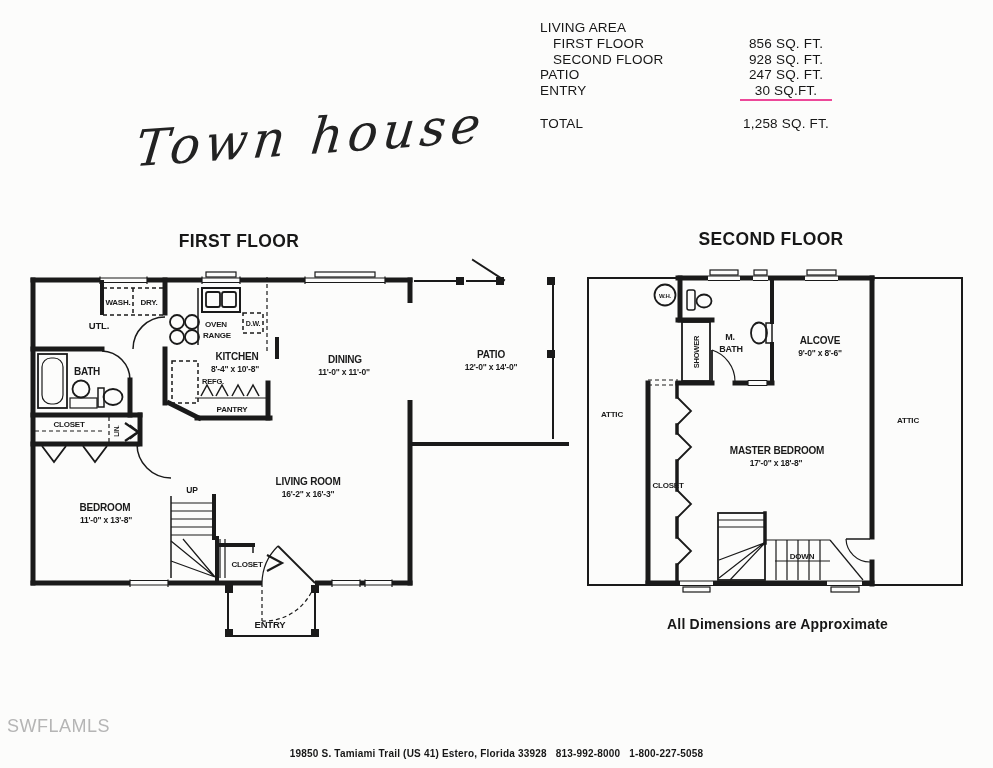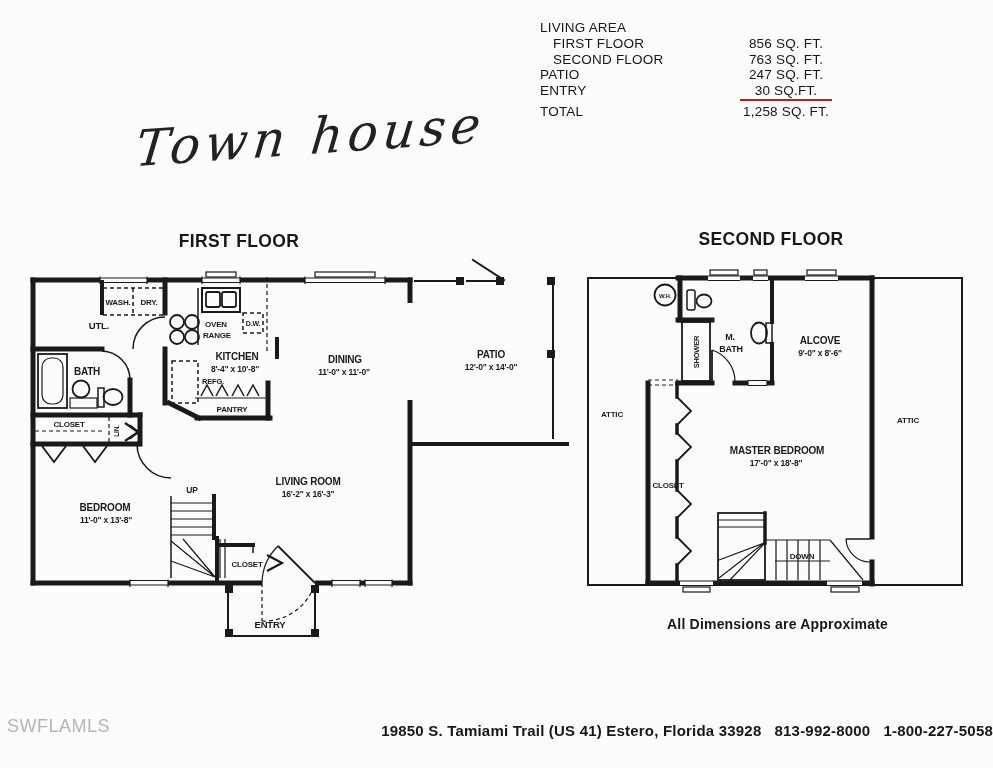--- a/index.html
+++ b/index.html
@@ -9,36 +9,36 @@
     font-family:"Liberation Sans",sans-serif;
   }
   .abs{position:absolute;}
 
   
   .area-table{left:540px;top:20px;width:292px;font-size:13.5px;font-weight:normal;letter-spacing:.2px;}
   .area-table .t-title{line-height:16px;}
   .area-table .t-row{display:flex;justify-content:space-between;line-height:15.5px;}
   .area-table .t-row.indent{padding-left:13px;}
   .area-table .t-val{display:inline-block;text-align:center;min-width:92px;}
-  .area-table .t-row.entry .t-val{border-bottom:2px solid #b91c1c;padding-bottom:1px;}
-  .area-table .t-row.total{margin-top:3px;}
+  .area-table .t-row.entry .t-val{border-bottom:2px solid #ec4899;padding-bottom:1px;}
+  .area-table .t-row.total{margin-top:15px;}
 
   
   .handwriting{
     left:136px;top:120px;font-family:"DejaVu Serif",serif;font-style:italic;
     font-size:50px;letter-spacing:5px;color:#222;
     transform:rotate(-4deg) skewX(-10deg);transform-origin:left center;white-space:nowrap;
   }
 
   .floor-title{font-weight:bold;font-size:19px;letter-spacing:.4px;text-align:center;transform:scaleX(.92);}
   .ft-first{left:158px;top:230px;width:162px;}
   .ft-second{left:688px;top:228px;width:166px;}
 
   .dim-note{left:650px;top:616px;width:255px;text-align:center;font-size:14px;font-weight:bold;letter-spacing:.2px;}
-  .address{left:0;top:722px;width:993px;text-align:right;font-size:15px;font-weight:bold;letter-spacing:.2px;white-space:pre;}
+  .address{left:0;top:748px;width:993px;text-align:center;font-size:10px;font-weight:bold;letter-spacing:.2px;white-space:pre;}
   .watermark{left:7px;top:716px;font-size:18px;color:#b5b5b5;letter-spacing:.5px;}
 
   
   svg{position:absolute;}
   svg *{vector-effect:none;}
   .s5{stroke:#1a1a1a;stroke-width:5;fill:none;stroke-linecap:square;}
   .s4{stroke:#1a1a1a;stroke-width:4;fill:none;stroke-linecap:square;}
   .s35{stroke:#1a1a1a;stroke-width:3.5;fill:none;stroke-linecap:square;}
   .s2{stroke:#1a1a1a;stroke-width:2;fill:none;stroke-linecap:square;}
   .s18{stroke:#1a1a1a;stroke-width:1.8;fill:none;}
@@ -54,21 +54,21 @@
 <body>
 
 <div class="abs area-table">
   <div class="t-title">LIVING AREA</div>
   <div class="t-row indent">
     <span>FIRST FLOOR</span>
     <span class="t-val">856 SQ. FT.</span>
   </div>
   <div class="t-row indent">
     <span>SECOND FLOOR</span>
-    <span class="t-val">763 SQ. FT.</span>
+    <span class="t-val">928 SQ. FT.</span>
   </div>
   <div class="t-row">
     <span>PATIO</span>
     <span class="t-val">247 SQ. FT.</span>
   </div>
   <div class="t-row entry">
     <span>ENTRY</span>
     <span class="t-val">30 SQ.FT.</span>
   </div>
   <div class="t-row total">

